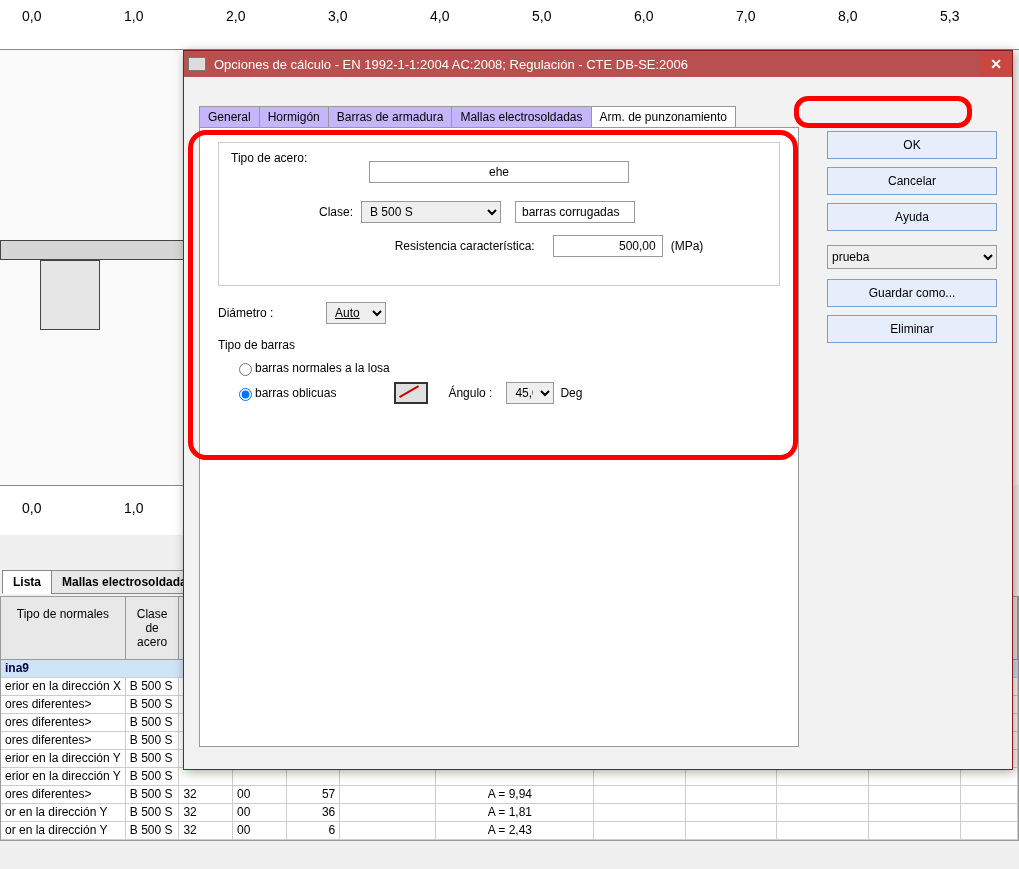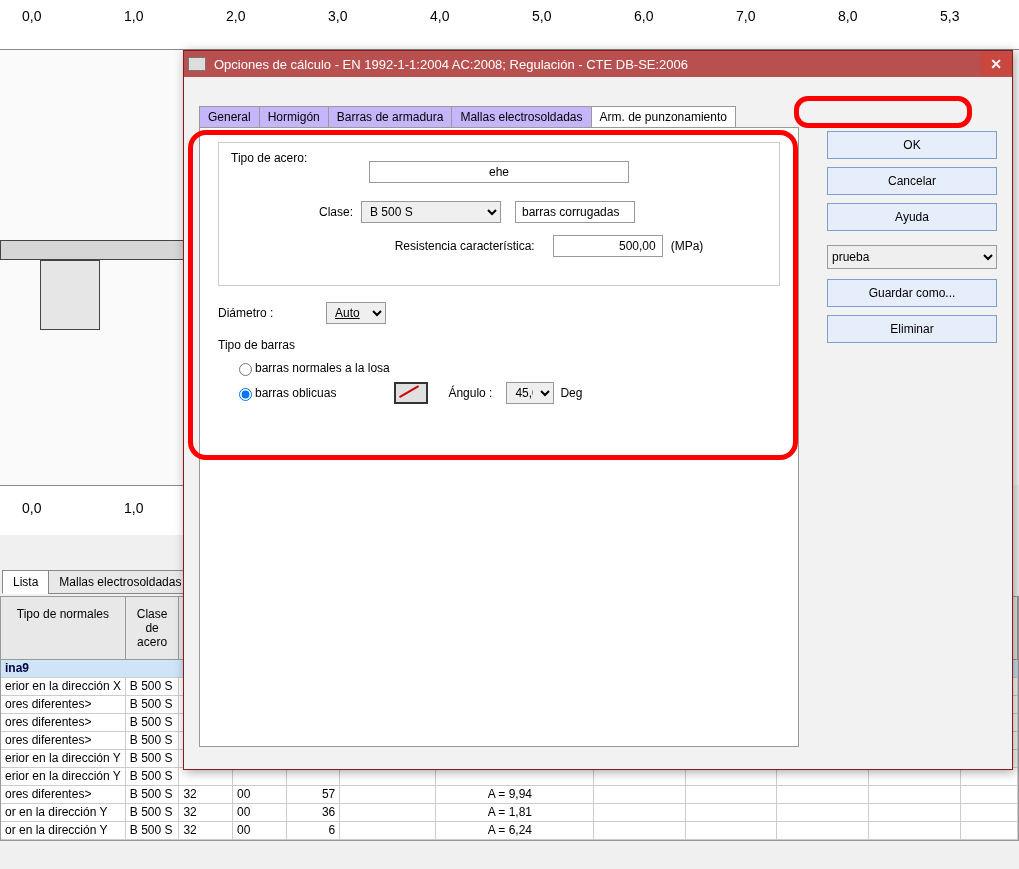--- a/index.html
+++ b/index.html
@@ -8,21 +8,21 @@
 
 .ruler-h { position: absolute; left: 0; top: 0; width: 100%; height: 50px; background: #fff; border-bottom: 1px solid #888; }
 .ruler-h .label { position: absolute; top: 8px; font-size: 14px; }
 .ruler-h2 { position: absolute; left: 0; top: 485px; width: 200px; height: 50px; background: #fff; border-top: 1px solid #888; }
 .ruler-h2 .label { position: absolute; top: 14px; font-size: 14px; }
 
 .dwg-area { position: absolute; left: 0; top: 50px; width: 100%; height: 435px; background: #fafafa; }
 .dwg-area .bar { position: absolute; left: 0; top: 190px; width: 200px; height: 20px; background: #d6d6d6; border: 1px solid #444; }
 .dwg-area .bar2 { position: absolute; left: 40px; top: 210px; width: 60px; height: 70px; background: #e6e6e6; border: 1px solid #444; }
 
-.bottom-tabs { position: absolute; left: 2px; top: 570px; display: flex; }
+.bottom-tabs { position: absolute; left: 2px; top: 570px; display: flex; font-weight: bold; }
 .bottom-tabs .tab { border: 1px solid #888; background: #e8e8e8; padding: 4px 10px; margin-right: -1px; }
 .bottom-tabs .tab.active { background: #fff; border-bottom: 1px solid #fff; }
 
 .grid-wrap { position: absolute; left: 0; top: 596px; width: 1019px; border: 1px solid #999; background: #fff; }
 .grid-header { display: flex; background: #e8e8e8; border-bottom: 1px solid #999; }
 .grid-header .cell { border-right: 1px solid #999; padding: 10px 4px; text-align: center; }
 .grid-body .row { display: flex; border-bottom: 1px solid #ccc; height: 18px; }
 .grid-body .row.hl { background: #cfe4f7; font-weight: bold; color: #004; }
 .grid-body .cell { border-right: 1px solid #ccc; padding: 1px 4px; overflow: hidden; white-space: nowrap; }
 
@@ -225,21 +225,21 @@
         <div class="cell c10"></div>
         <div class="cell c11"></div>
       </div>
       <div class="row">
         <div class="cell c0">or en la dirección Y</div>
         <div class="cell c1">B 500 S</div>
         <div class="cell c2">32</div>
         <div class="cell c3">00</div>
         <div class="cell c4" style="text-align:right">6</div>
         <div class="cell c5"></div>
-        <div class="cell c6">A = 6,24</div>
+        <div class="cell c6">A = 2,43</div>
         <div class="cell c7"></div>
         <div class="cell c8"></div>
         <div class="cell c9"></div>
         <div class="cell c10"></div>
         <div class="cell c11"></div>
       </div>
     </div>
 </div>
 
 <div class="modal">

